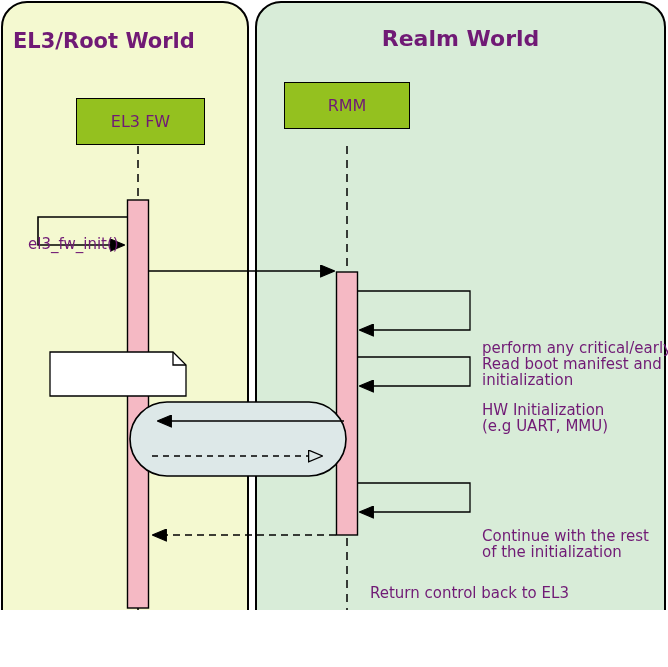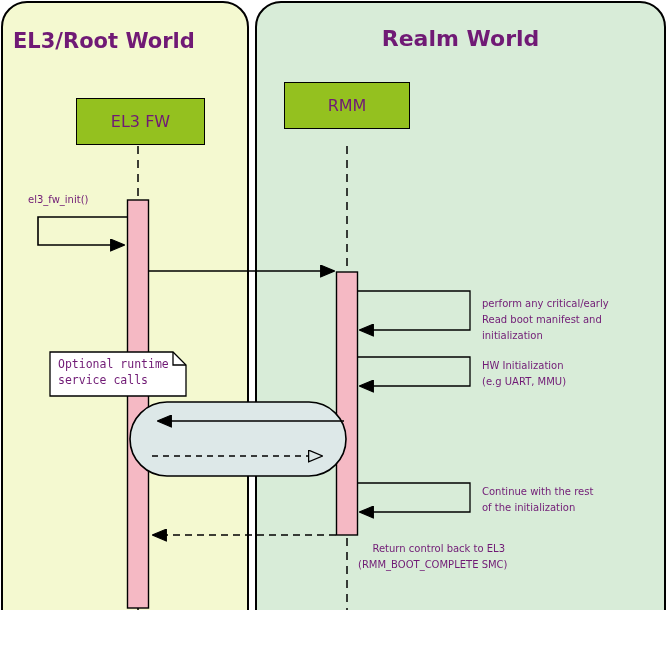--- a/index.html
+++ b/index.html
@@ -13,21 +13,21 @@
   .lane-right{left:255px;top:1px;width:411px;height:664px;background:#d8ecd8;}
   .title{position:absolute;font-weight:bold;white-space:nowrap;}
   .title-left{left:13px;top:29px;font-size:21px;}
   .title-right{left:255px;top:26px;width:411px;text-align:center;font-size:22px;}
   .actor{
     position:absolute;box-sizing:border-box;background:#94c11f;border:1.6px solid #000;
     display:flex;align-items:center;justify-content:center;font-size:16px;
   }
   .actor-el3{left:76px;top:98px;width:129px;height:47px;}
   .actor-rmm{left:284px;top:82px;width:126px;height:47px;}
-  .lbl{position:absolute;font-size:10px;line-height:16px;white-space:nowrap;}
+  .lbl{position:absolute;font-size:15px;line-height:16px;white-space:nowrap;margin-top:44px;}
   .note-text{
     position:absolute;left:58px;top:357px;font-family:"DejaVu Sans Mono","Liberation Mono",monospace;
     font-size:11.5px;line-height:15.5px;white-space:nowrap;
   }
   svg.overlay{position:absolute;left:0;top:0;width:668px;height:667px;pointer-events:none;}
 </style>
 </head>
 <body>
 
 <div id="canvas">
@@ -99,21 +99,16 @@
     <div>of the initialization</div>
   </div>
 
   <div class="lbl" style="left:482px;top:358px;">
     <div>HW Initialization</div>
     <div>(e.g UART, MMU)</div>
   </div>
 
   <div class="lbl" style="left:358px;top:541px;">
     <div style="padding-left:12px;text-align:center;">Return control back to EL3</div>
-    <div>(RMM_BOOT_COMPLETE SMC)</div>
   </div>
 
-  <div class="note-text">
-    <div>Optional runtime</div>
-    <div>service calls</div>
-  </div>
 
 </div>
 
 </body></html>

